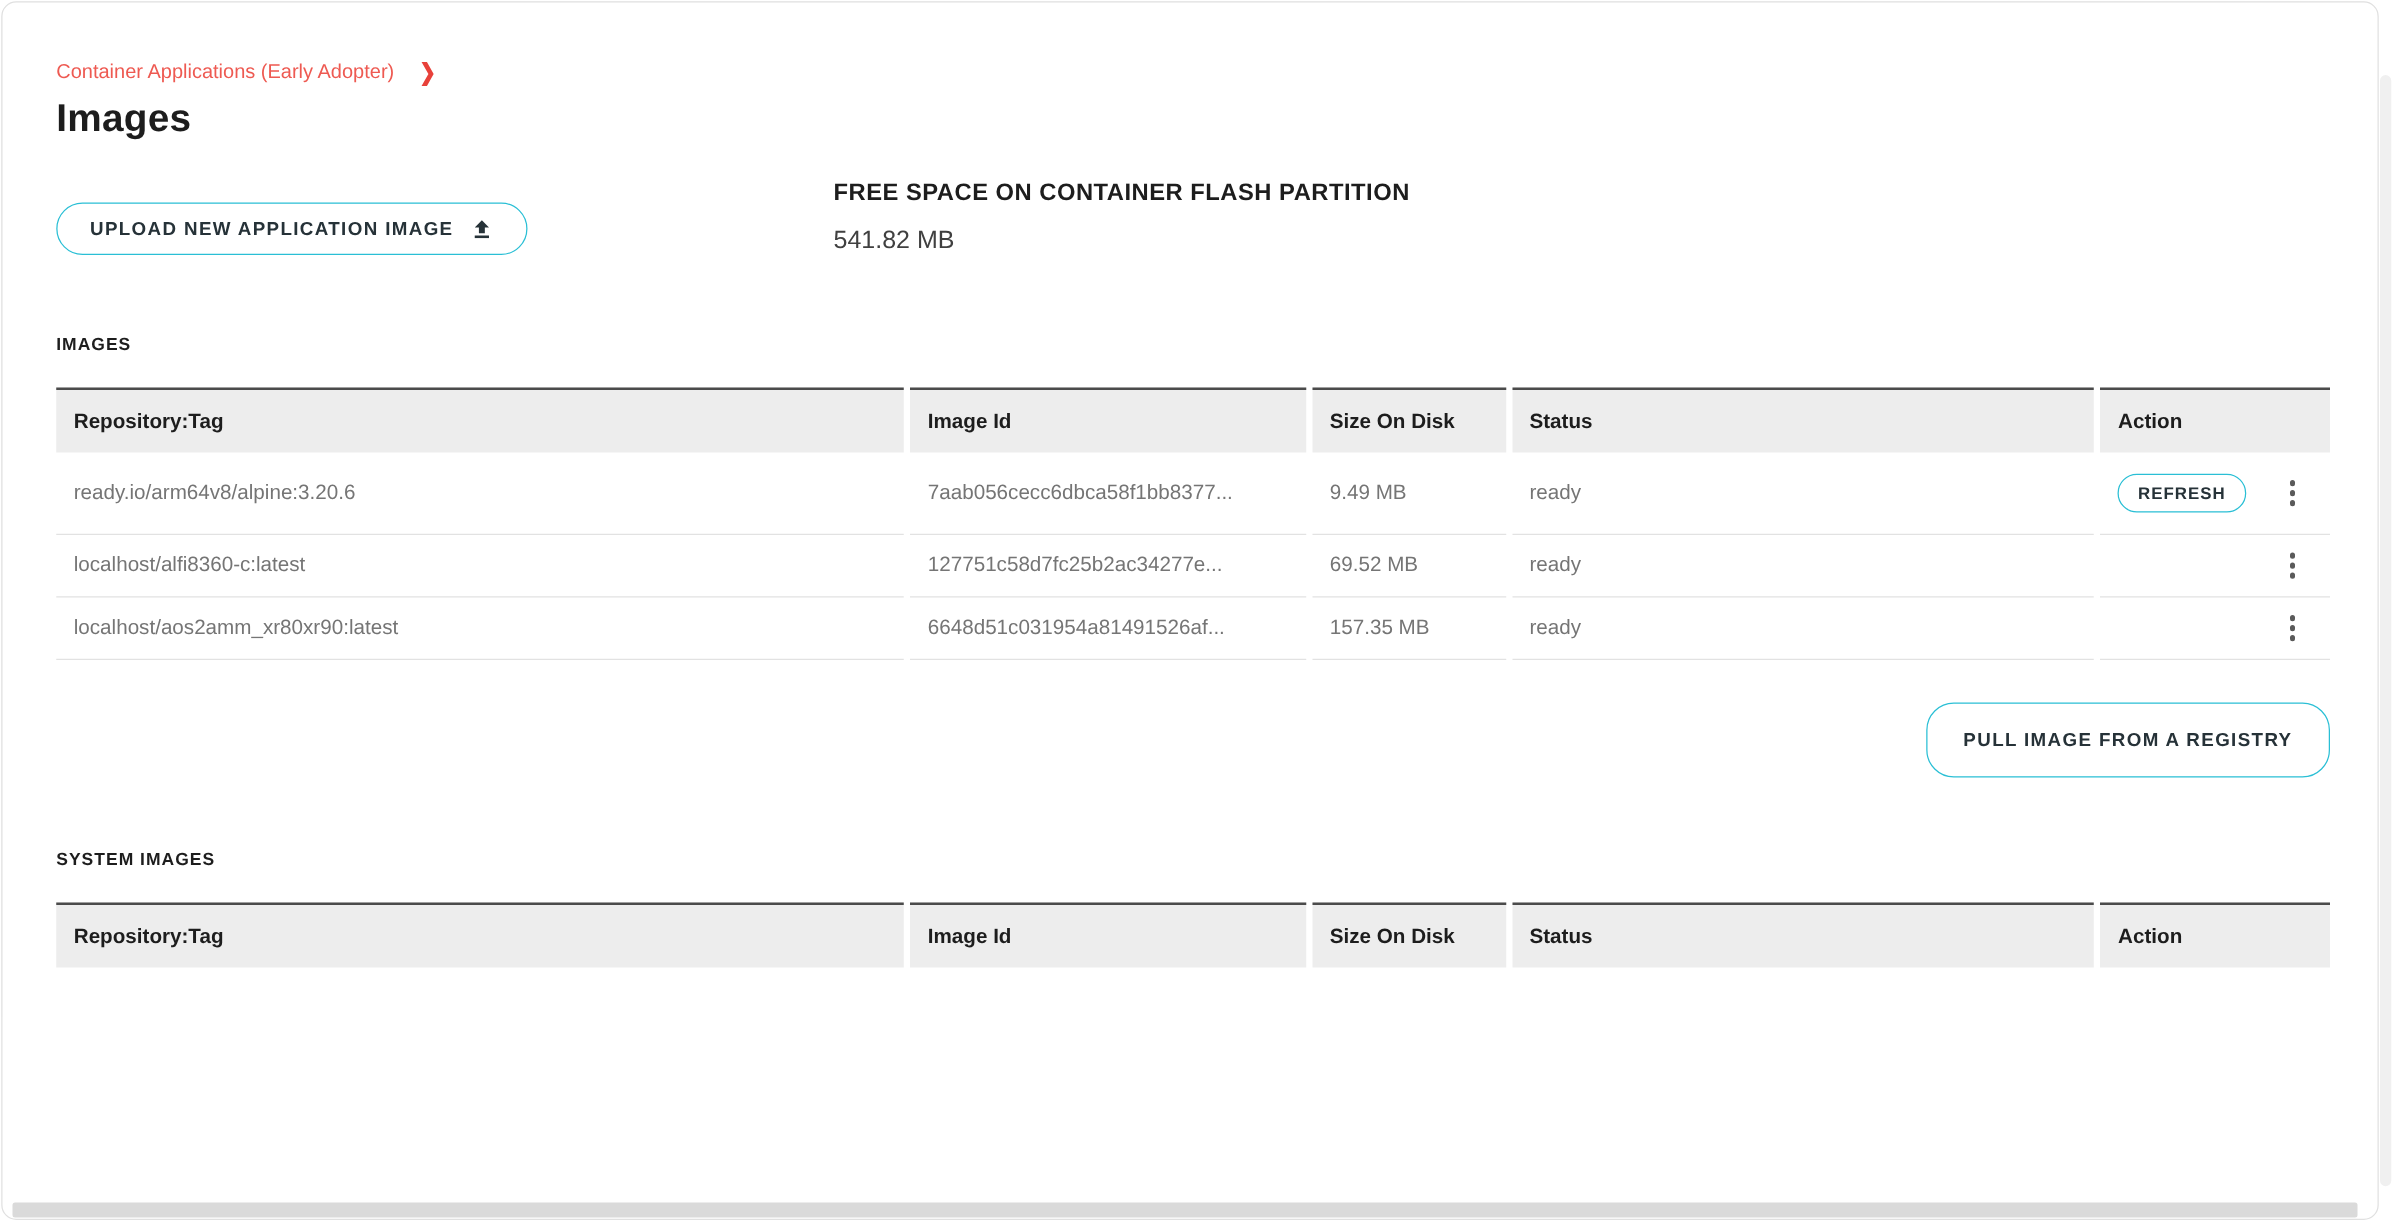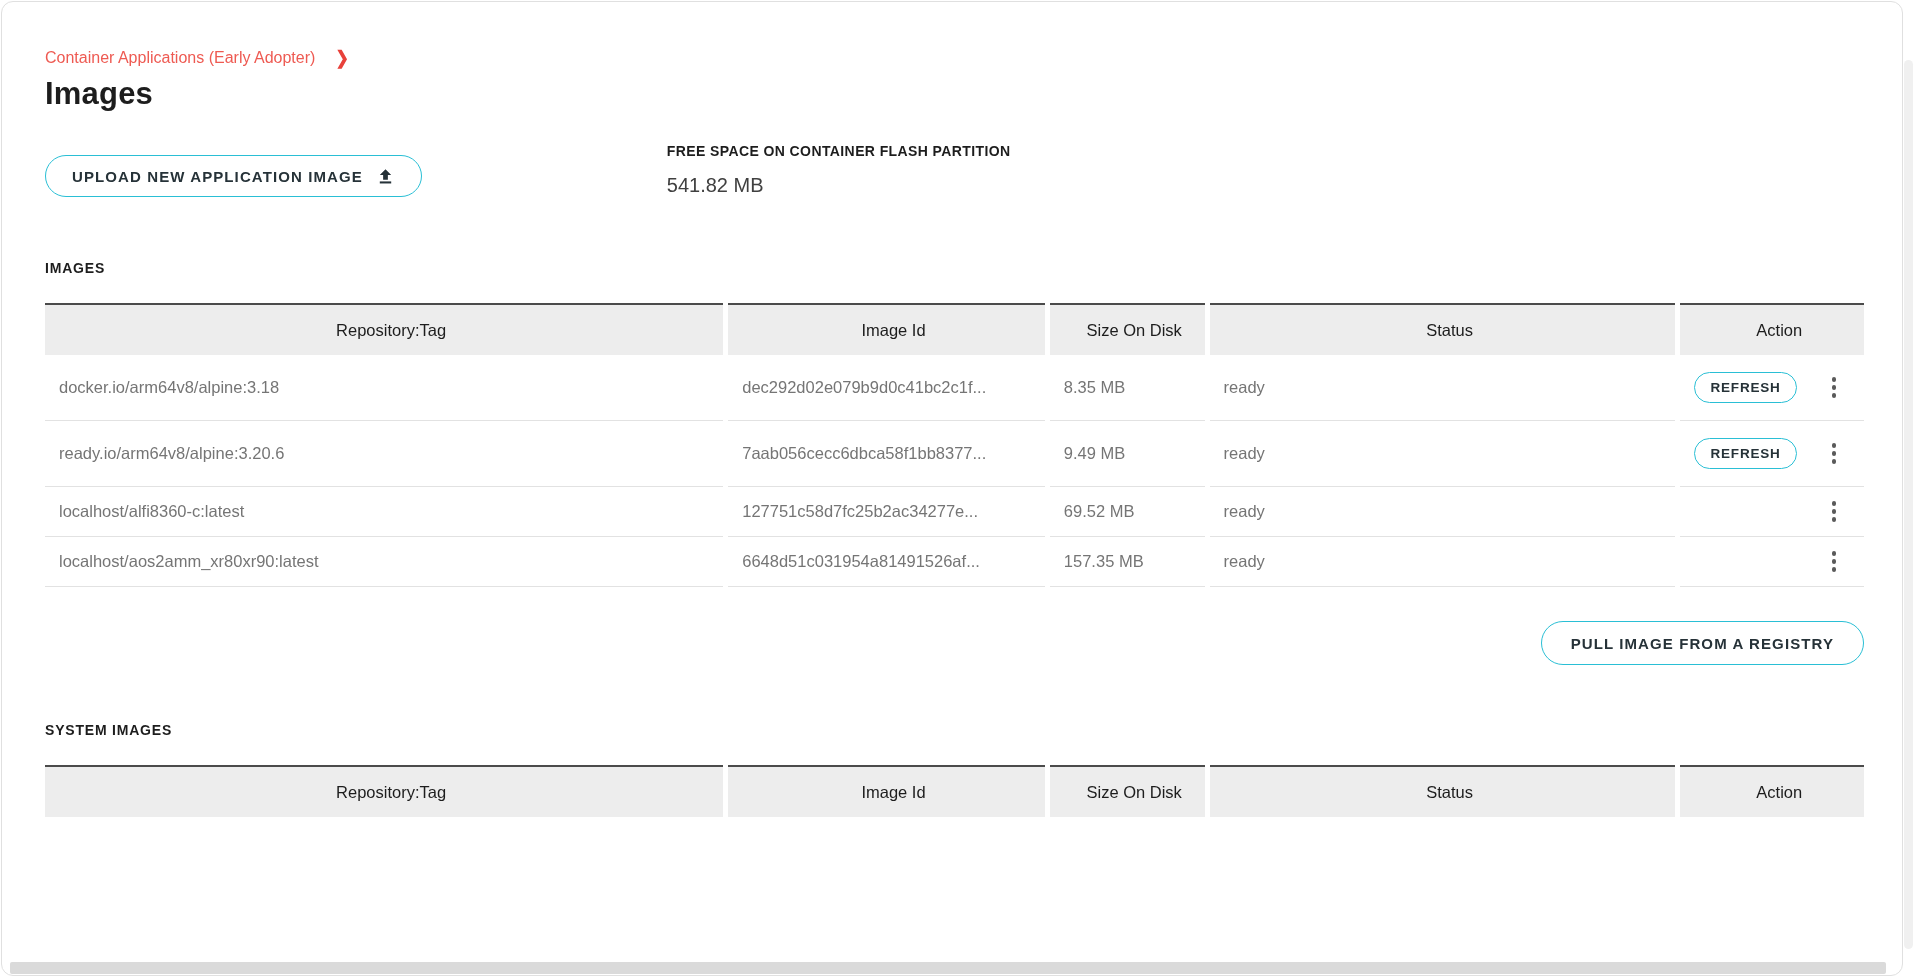--- a/index.html
+++ b/index.html
@@ -24,40 +24,40 @@
   .toolbar { display: flex; align-items: flex-end; margin-top: 31px; }
   .pill-btn {
     display: inline-flex; align-items: center; gap: 13px;
     background: #ffffff; border: 1.5px solid #2abfd5; border-radius: 22px;
     height: 42px; padding: 0 26px; cursor: pointer;
     font-family: "Liberation Sans", sans-serif;
     font-size: 15px; font-weight: bold; letter-spacing: 1.1px; color: #263238;
   }
   .upload-icon svg { display: block; }
   .free-space { margin-left: 245px; }
-  .free-space-label { font-size: 14px; font-weight: bold; letter-spacing: 0.4px; color: #1d1d1d; }
+  .free-space-label { font-size: 19px; font-weight: bold; letter-spacing: 0.4px; color: #1d1d1d; }
   .free-space-value { margin-top: 15px; font-size: 20px; color: #404040; }
 
   
   .section-label { font-size: 14px; font-weight: bold; letter-spacing: 0.8px; color: #1d1d1d; }
   .images-label { margin-top: 63px; }
   .system-label { margin-top: 57px; }
 
   
   .table-wrap { margin: 27px -5px 0 -5px; }
   table { width: 100%; border-collapse: separate; border-spacing: 5px 0; table-layout: fixed; }
   col.c-repo   { width: 37.7%; }
   col.c-id     { width: 17.6%; }
   col.c-size   { width: 8.6%;  }
   col.c-status { width: 25.9%; }
   col.c-action { width: 10.2%; }
   th {
     background: #ededed; border-top: 2px solid #4b4b4b;
-    height: 52px; text-align: center; padding-left: 14px;
-    font-size: 16.5px; color: #1d1d1d; font-weight: normal;
+    height: 52px; text-align: left; padding-left: 14px;
+    font-size: 16.5px; color: #1d1d1d; font-weight: bold;
   }
   td {
     border-bottom: 1px solid #e2e2e2; padding-left: 14px;
     font-size: 16.5px; color: #757575;
     white-space: nowrap; overflow: hidden;
   }
   tr.row-tall td { height: 66px; }
   tr.row-short td { height: 50px; }
 
   .action-cell-inner { display: flex; align-items: center; padding-right: 24px; }
@@ -66,21 +66,21 @@
     border: 1.5px solid #2abfd5; border-radius: 16px;
     height: 31px; padding: 0 15px; cursor: pointer;
     font-family: "Liberation Sans", sans-serif;
     font-size: 13.5px; font-weight: bold; letter-spacing: 0.8px; color: #263238;
   }
   .kebab { margin-left: auto; display: flex; flex-direction: column; align-items: center; gap: 3.5px; padding: 4px; cursor: pointer; }
   .kebab i { width: 4.5px; height: 4.5px; border-radius: 50%; background: #5a5a5a; }
 
   
   .pull-row { display: flex; justify-content: flex-end; margin-top: 34px; }
-  .pull-btn { height: 44px; padding: 0 29px; border-radius: 22px; }
+  .pull-btn { height: 60px; padding: 0 29px; border-radius: 22px; }
 
   
   .hscrollbar {
     position: absolute; left: 8px; right: 16px; bottom: 1px; height: 12px;
     background: #dadada; border-radius: 2px;
   }
   .vscrollbar {
     position: absolute; right: 1px; top: 60px; bottom: 30px; width: 9px;
     background: #f0f0f0; border-radius: 5px;
   }
@@ -130,36 +130,20 @@
           <tr>
             <th>Repository:Tag</th>
             <th>Image Id</th>
             <th>Size On Disk</th>
             <th>Status</th>
             <th>Action</th>
           </tr>
         </thead>
         <tbody>
           <tr class="row-tall">
-            <td>docker.io/arm64v8/alpine:3.18</td>
-            <td>dec292d02e079b9d0c41bc2c1f...</td>
-            <td>8.35 MB</td>
-            <td>ready</td>
-            <td>
-              <div class="action-cell-inner">
-                <button class="refresh-btn">REFRESH</button>
-                <span class="kebab">
-                    <i></i>
-                    <i></i>
-                    <i></i>
-                  </span>
-              </div>
-            </td>
-          </tr>
-          <tr class="row-tall">
             <td>ready.io/arm64v8/alpine:3.20.6</td>
             <td>7aab056cecc6dbca58f1bb8377...</td>
             <td>9.49 MB</td>
             <td>ready</td>
             <td>
               <div class="action-cell-inner">
                 <button class="refresh-btn">REFRESH</button>
                 <span class="kebab">
                     <i></i>
                     <i></i>

